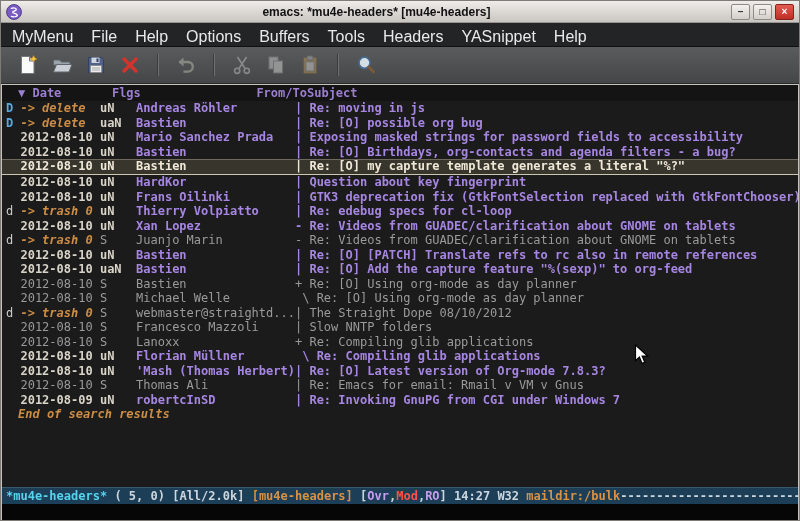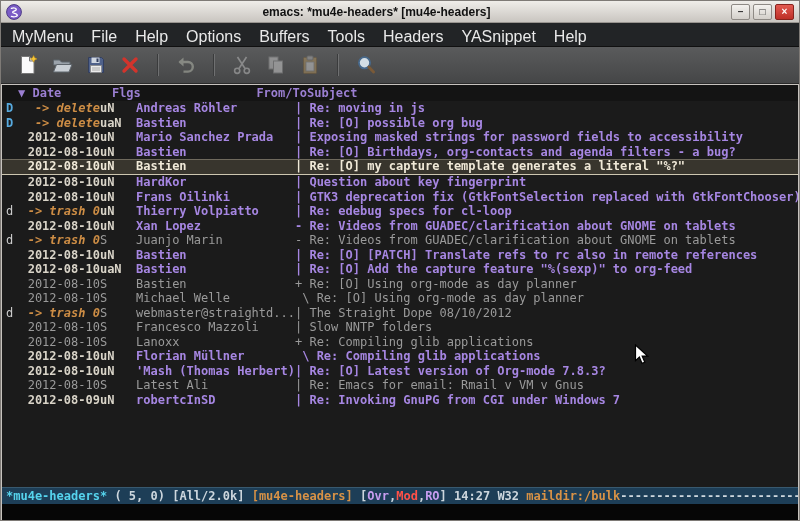--- a/index.html
+++ b/index.html
@@ -42,21 +42,21 @@
 
   .header-line { flex: 0 0 16px; line-height: 16px; background: #141414; color: var(--header_fg);
                  font-weight: bold; display: flex; padding-left: 16px; white-space: pre; }
   .hl-date { width: 13ch; flex: none; } .hl-flags { width: 5ch; flex: none; }
   .hl-from { width: 22ch; flex: none; text-align: right; } .hl-subject { flex: 1; }
 
   .row { height: 14.5px; line-height: 14.5px; display: flex; padding-left: 4px;
          white-space: pre; overflow: hidden; }
   .cell { display: block; overflow: hidden; }
   .cell.mark { width: 2ch; flex: none; }
-  .cell.date { width: 11ch; flex: none; text-align: right; }
+  .cell.date { width: 11ch; flex: none; }
   .cell.flags { width: 5ch; flex: none; }
   .cell.from { width: 22ch; flex: none; }
   .cell.subject { flex: 1; }
 
   .row.unread .cell.date, .row.unread .cell.flags { color: var(--date_unread); font-weight: bold; }
   .row.unread .cell.from, .row.unread .cell.subject { color: var(--unread); font-weight: bold; }
   .row.seen .cell { color: var(--seen); }
   .row.current { background: var(--current_bg); border-top: 1px solid #6f6a5d;
                  border-bottom: 1px solid #cdc6b0; height: 16px; line-height: 13.5px; }
   .row.current .cell { color: var(--current_fg) !important; font-weight: bold; font-style: normal !important; }
@@ -198,24 +198,25 @@
         <div class="row seen"><span class="cell mark mark-d">d</span><span class="cell date target">-&gt; trash 0</span><span class="cell flags">S</span><span class="cell from">Juanjo Marin</span><span class="cell subject">- Re: Videos from GUADEC/clarification about GNOME on tablets</span></div>
         <div class="row unread"><span class="cell mark"></span><span class="cell date">2012-08-10</span><span class="cell flags">uN</span><span class="cell from">Bastien</span><span class="cell subject">| Re: [O] [PATCH] Translate refs to rc also in remote references</span></div>
         <div class="row unread"><span class="cell mark"></span><span class="cell date">2012-08-10</span><span class="cell flags">uaN</span><span class="cell from">Bastien</span><span class="cell subject">| Re: [O] Add the capture feature "%(sexp)" to org-feed</span></div>
         <div class="row seen"><span class="cell mark"></span><span class="cell date">2012-08-10</span><span class="cell flags">S</span><span class="cell from">Bastien</span><span class="cell subject">+ Re: [O] Using org-mode as day planner</span></div>
         <div class="row seen"><span class="cell mark"></span><span class="cell date">2012-08-10</span><span class="cell flags">S</span><span class="cell from">Michael Welle</span><span class="cell subject"> \ Re: [O] Using org-mode as day planner</span></div>
         <div class="row seen"><span class="cell mark mark-d">d</span><span class="cell date target">-&gt; trash 0</span><span class="cell flags">S</span><span class="cell from">webmaster@straightd...</span><span class="cell subject">| The Straight Dope 08/10/2012</span></div>
         <div class="row seen"><span class="cell mark"></span><span class="cell date">2012-08-10</span><span class="cell flags">S</span><span class="cell from">Francesco Mazzoli</span><span class="cell subject">| Slow NNTP folders</span></div>
         <div class="row seen"><span class="cell mark"></span><span class="cell date">2012-08-10</span><span class="cell flags">S</span><span class="cell from">Lanoxx</span><span class="cell subject">+ Re: Compiling glib applications</span></div>
         <div class="row unread"><span class="cell mark"></span><span class="cell date">2012-08-10</span><span class="cell flags">uN</span><span class="cell from">Florian Müllner</span><span class="cell subject"> \ Re: Compiling glib applications</span></div>
         <div class="row unread"><span class="cell mark"></span><span class="cell date">2012-08-10</span><span class="cell flags">uN</span><span class="cell from">'Mash (Thomas Herbert)</span><span class="cell subject">| Re: [O] Latest version of Org-mode 7.8.3?</span></div>
-        <div class="row seen"><span class="cell mark"></span><span class="cell date">2012-08-10</span><span class="cell flags">S</span><span class="cell from">Latest Ali</span><span class="cell subject">| Re: Emacs for email: Rmail v VM v Gnus</span></div>
+        <div class="row seen"><span class="cell mark"></span><span class="cell date">2012-08-10</span><span class="cell flags">S</span><span class="cell from">Thomas Ali</span><span class="cell subject">| Re: Emacs for email: Rmail v VM v Gnus</span></div>
         <div class="row unread"><span class="cell mark"></span><span class="cell date">2012-08-09</span><span class="cell flags">uN</span><span class="cell from">robertcInSD</span><span class="cell subject">| Re: Invoking GnuPG from CGI under Windows 7</span></div>
       </div>
 
+    <div class="eof">End of search results</div>
 
     <div class="filler"></div>
 
     <div class="mode-line"><span class="ml-cyan">*mu4e-headers*</span><span class="ml-plain"> ( 5, 0) </span><span class="ml-plain">[All/2.0k]</span><span class="ml-plain"> </span><span class="ml-orange">[mu4e-headers]</span><span class="ml-plain"> [</span><span class="ml-purple">Ovr</span><span class="ml-plain">,</span><span class="ml-red">Mod</span><span class="ml-plain">,</span><span class="ml-purple">RO</span><span class="ml-plain">] </span><span class="ml-plain">14:27 W32 </span><span class="ml-orange">maildir:/bulk</span><span class="ml-plain">--------------------------------</span></div>
 
     <div class="minibuffer"></div>
   </div>
 
   <svg class="mouse" viewBox="0 0 15 22">
     <path d="M1.5 1 L1.5 16.6 L5.4 13 L8 19.4 L10.8 18.2 L8.2 12.1 L13.6 12.1 Z" fill="#ffffff" stroke="#000000" stroke-width="1.2"></path>

